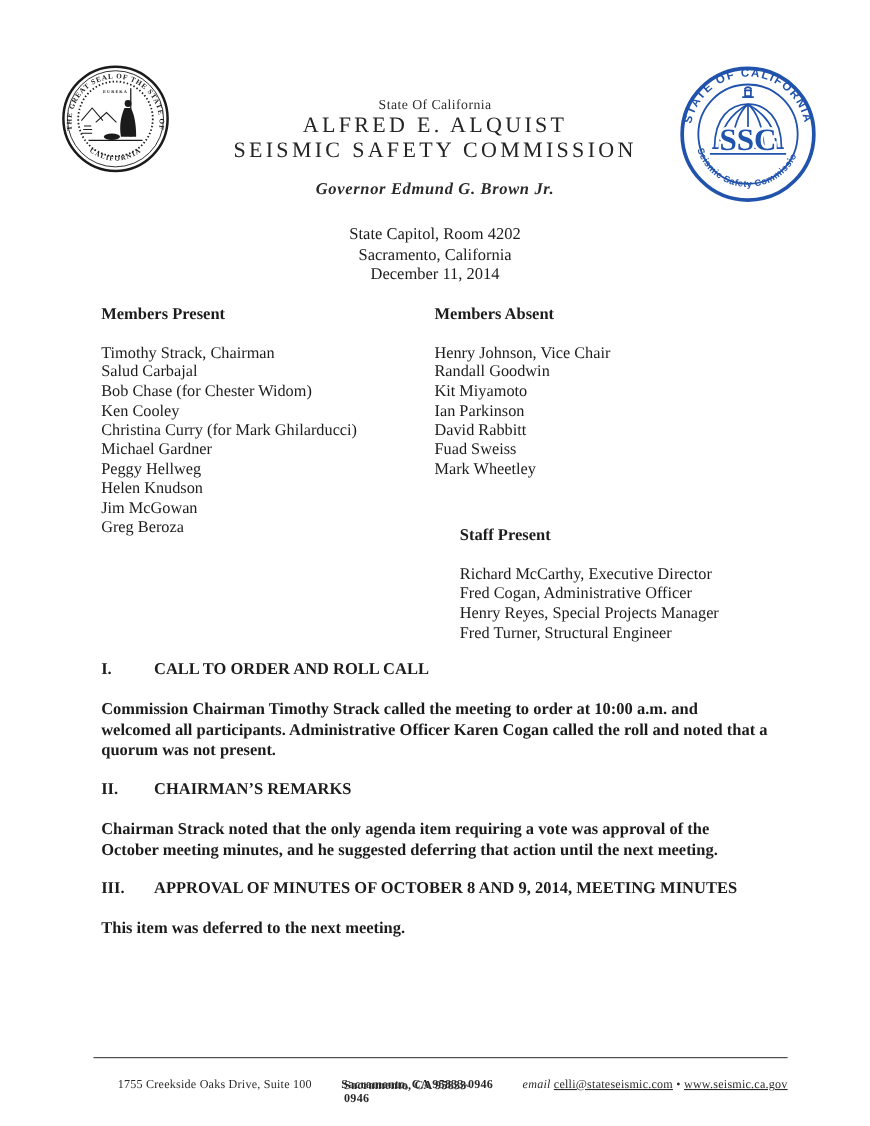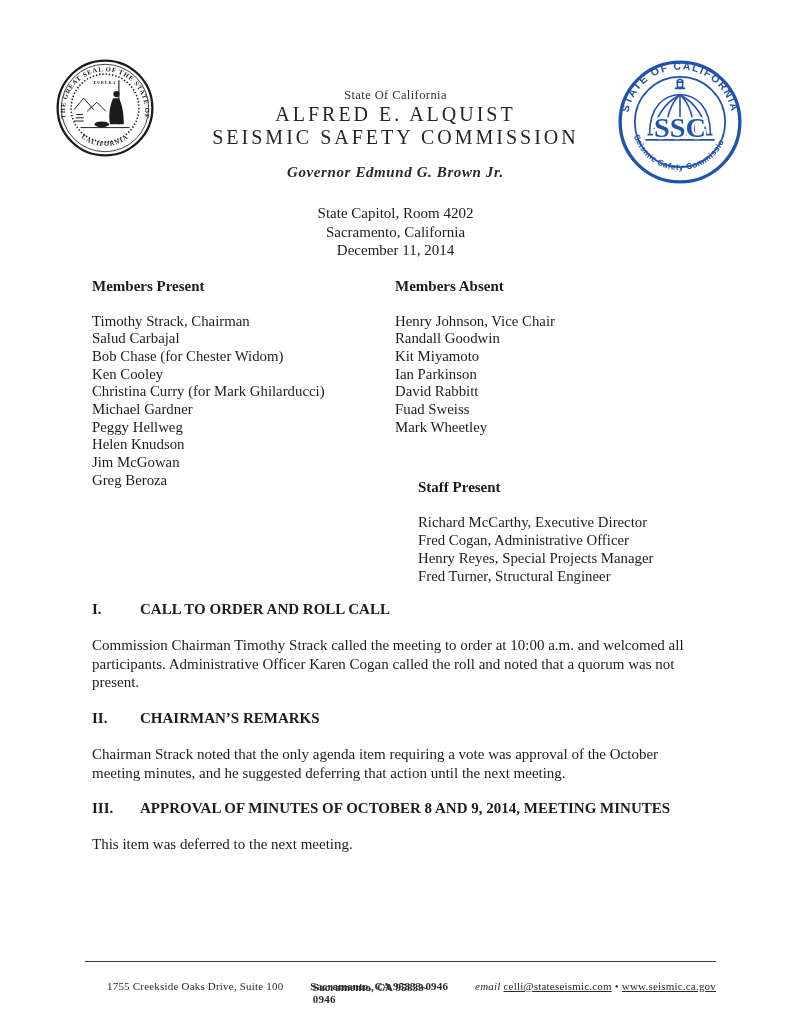--- a/index.html
+++ b/index.html
@@ -32,21 +32,21 @@
   .col-heading { font-weight: bold; font-size: 15px; }
   ul.name-list { list-style: none; margin: 18px 0 0 0; padding: 0; }
   ul.name-list li { font-size: 14.8px; line-height: 17.7px; white-space: nowrap; }
   .staff-block { margin-top: 43px; padding-left: 23px; }
 
   
   .sections { margin: 16px 91px 0 92px; }
   .sec-head { display: flex; margin-top: 18px; font-weight: bold; font-size: 15px; }
   .sec-head.first { margin-top: 0; }
   .sec-num { flex: 0 0 48px; }
-  .section p { margin: 18px 0 0 0; font-size: 15px; line-height: 18.6px; }
+  .section p { margin: 18px 0 0 0; font-size: 15px; line-height: 18.6px; font-weight: bold; }
 
   
   .footer {
     position: absolute; left: 85px; top: 961px; width: 631px;
     border-top: 1.5px solid #3c3c3c; padding-top: 18px;
     display: flex; justify-content: space-between; align-items: baseline;
     font-size: 11px; color: #2a2a2a; letter-spacing: 0.2px;
   }
   .footer-address { margin-left: 22px; }
   .overstrike { position: relative; display: inline-block; font-weight: bold; }

